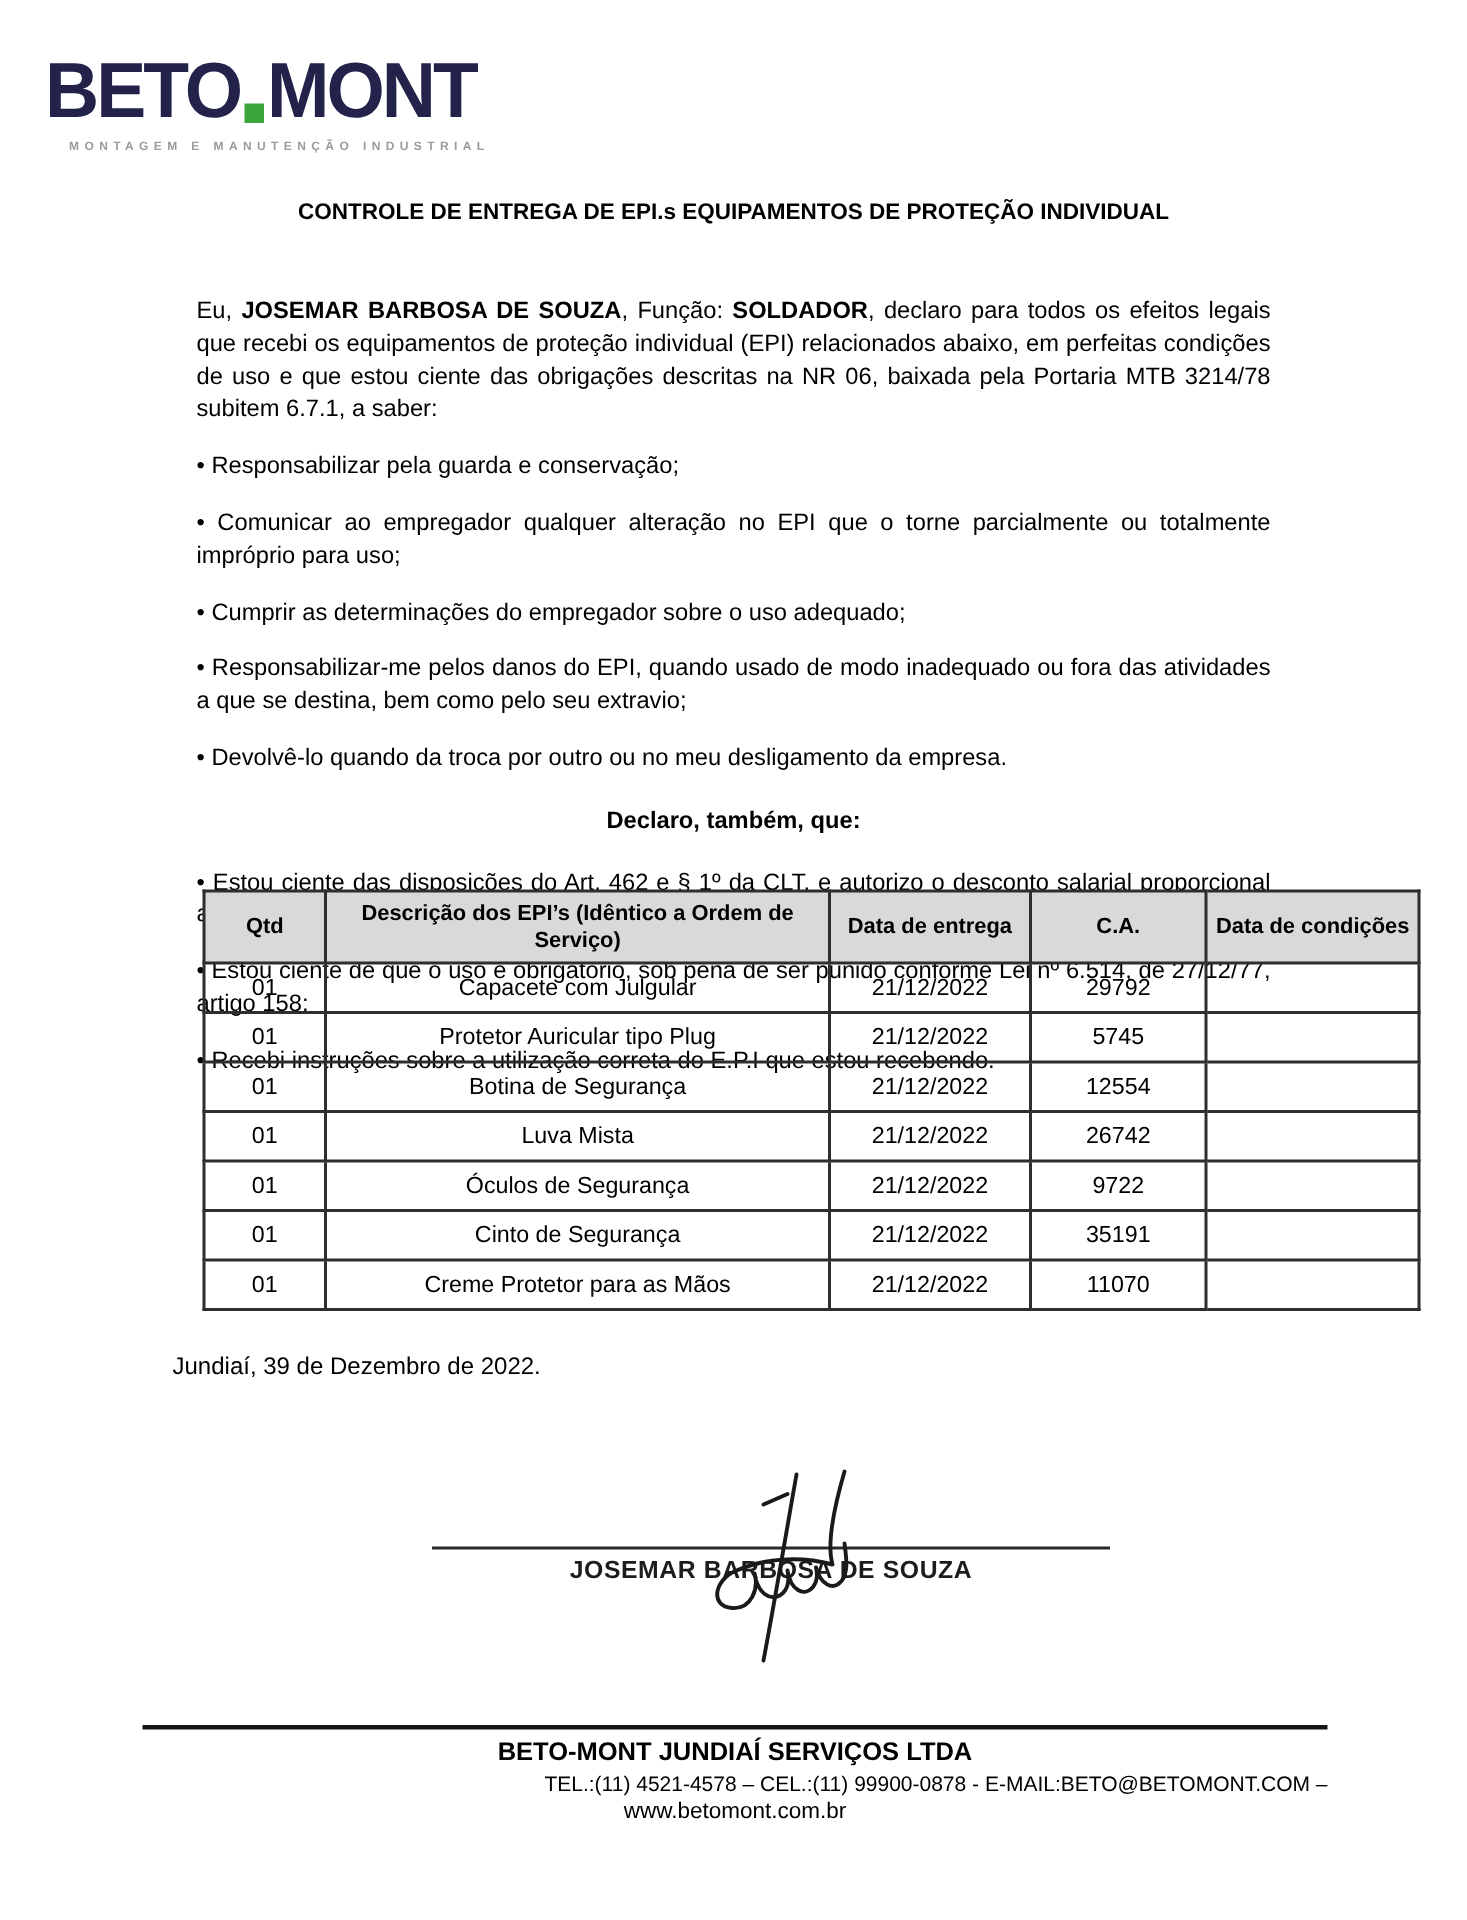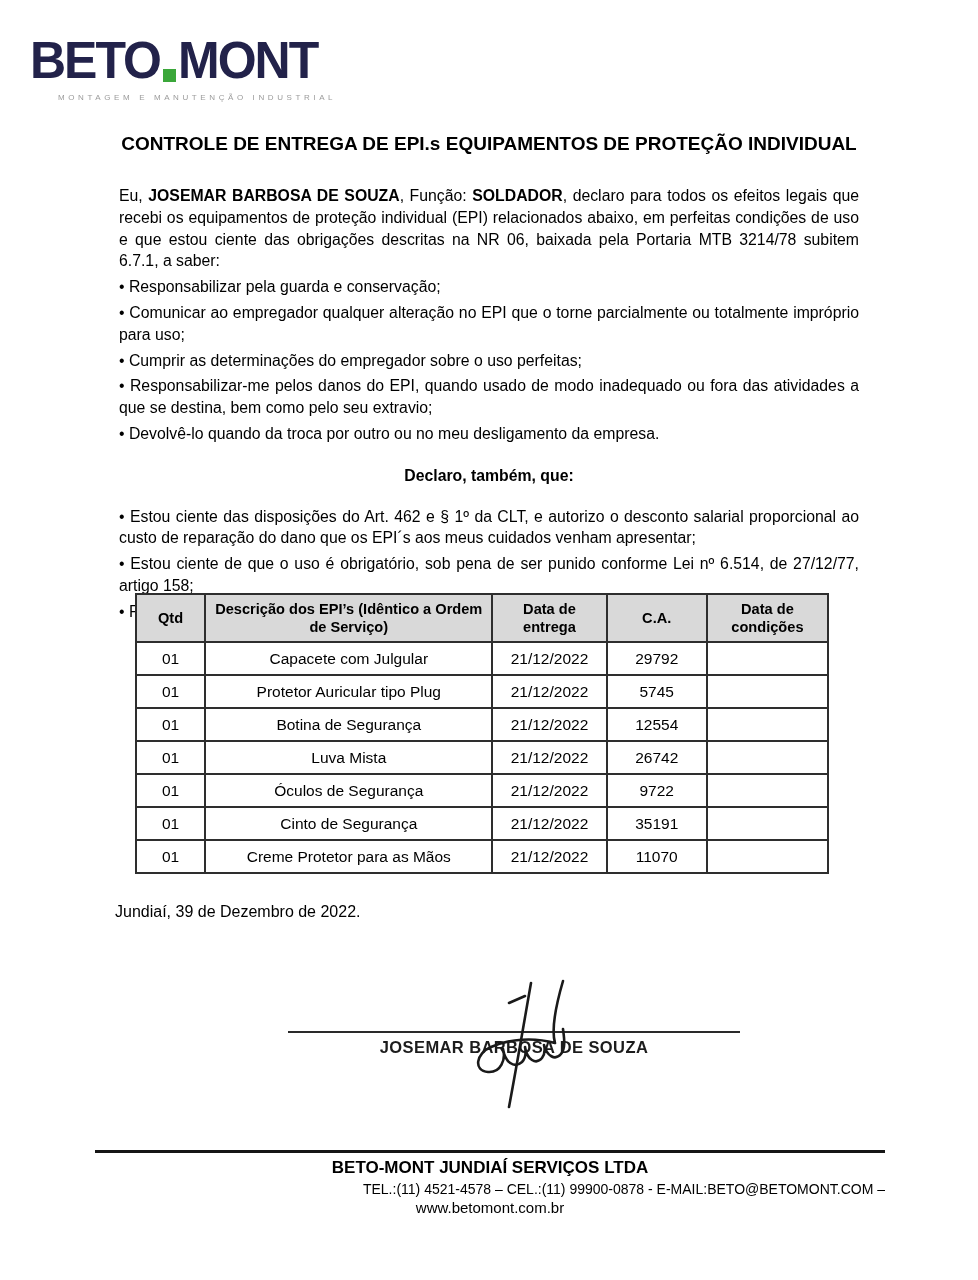--- a/index.html
+++ b/index.html
@@ -18,41 +18,41 @@
     font-weight:800;font-size:50px;letter-spacing:-2px;
     color:#22224a;line-height:0.92;
     font-family:"Liberation Sans", sans-serif;
     transform:scaleY(1.04);transform-origin:bottom left;
   }
   .logo-dot{
     display:inline-block;width:13px;height:13px;background:#3ba73a;
     margin:0 2px 2px 3px;
   }
   .logo-tagline{
-    margin:9px 0 0 28px;
-    font-size:8px;font-weight:400;letter-spacing:3.6px;
+    margin:9px 0 0 16px;
+    font-size:8px;font-weight:700;letter-spacing:3.6px;
     color:#9b9b9b;
   }
   
   .doc-title{
     position:absolute;top:133px;left:0;width:100%;
-    text-align:center;font-weight:700;font-size:19px;
+    text-align:center;font-weight:700;font-size:15px;
   }
   
   .content{
     position:absolute;top:181px;left:115px;width:748px;
     font-size:15.8px;line-height:21.8px;text-align:justify;
   }
-  .content p{margin:4px;}
+  .content p{margin:16px;}
   .bold{font-weight:700;}
   .declare-heading{font-weight:700;margin:20px 0 19px 0 !important;text-align:center;}
   
   .epi-table{
     position:absolute;top:593px;left:135px;
-    border-collapse:collapse;width:694px;table-layout:fixed;
+    border-collapse:collapse;width:812px;table-layout:fixed;
   }
   .epi-table th,.epi-table td{
     border:2px solid #2e2e2e;
     text-align:center;vertical-align:middle;
     padding:0 4px;
   }
   .epi-table th{
     background:#d9d9d9;font-weight:700;font-size:14.6px;
     height:46px;line-height:1.25;
   }
@@ -96,21 +96,21 @@
   </div>
 
   <div class="doc-title">CONTROLE DE ENTREGA DE EPI.s EQUIPAMENTOS DE PROTEÇÃO INDIVIDUAL</div>
 
   <div class="content">
     <p><span>Eu, </span><span class="bold">JOSEMAR BARBOSA DE SOUZA</span><span>, Função: </span><span class="bold">SOLDADOR</span><span>, declaro para todos os efeitos legais que recebi os equipamentos de proteção individual (EPI) relacionados abaixo, em perfeitas condições de uso e que estou ciente das obrigações descritas na NR 06, baixada pela Portaria MTB 3214/78 subitem 6.7.1, a saber:</span></p>
 
     <div>
       <p>• Responsabilizar pela guarda e conservação;</p>
       <p>• Comunicar ao empregador qualquer alteração no EPI que o torne parcialmente ou totalmente impróprio para uso;</p>
-      <p>• Cumprir as determinações do empregador sobre o uso perfeitas;</p>
+      <p>• Cumprir as determinações do empregador sobre o uso adequado;</p>
       <p>• Responsabilizar-me pelos danos do EPI, quando usado de modo inadequado ou fora das atividades a que se destina, bem como pelo seu extravio;</p>
       <p>• Devolvê-lo quando da troca por outro ou no meu desligamento da empresa.</p>
     </div>
 
     <p class="declare-heading">Declaro, também, que:</p>
 
     <div>
       <p>•  Estou ciente das disposições do Art. 462 e § 1º da CLT, e autorizo o desconto salarial proporcional ao custo de reparação do dano que os EPI´s aos meus cuidados venham apresentar;</p>
       <p>•  Estou ciente de que o uso é obrigatório, sob pena de ser punido conforme Lei nº 6.514, de 27/12/77, artigo 158;</p>
       <p>•  Recebi instruções sobre a utilização correta do E.P.I que estou recebendo.</p>

